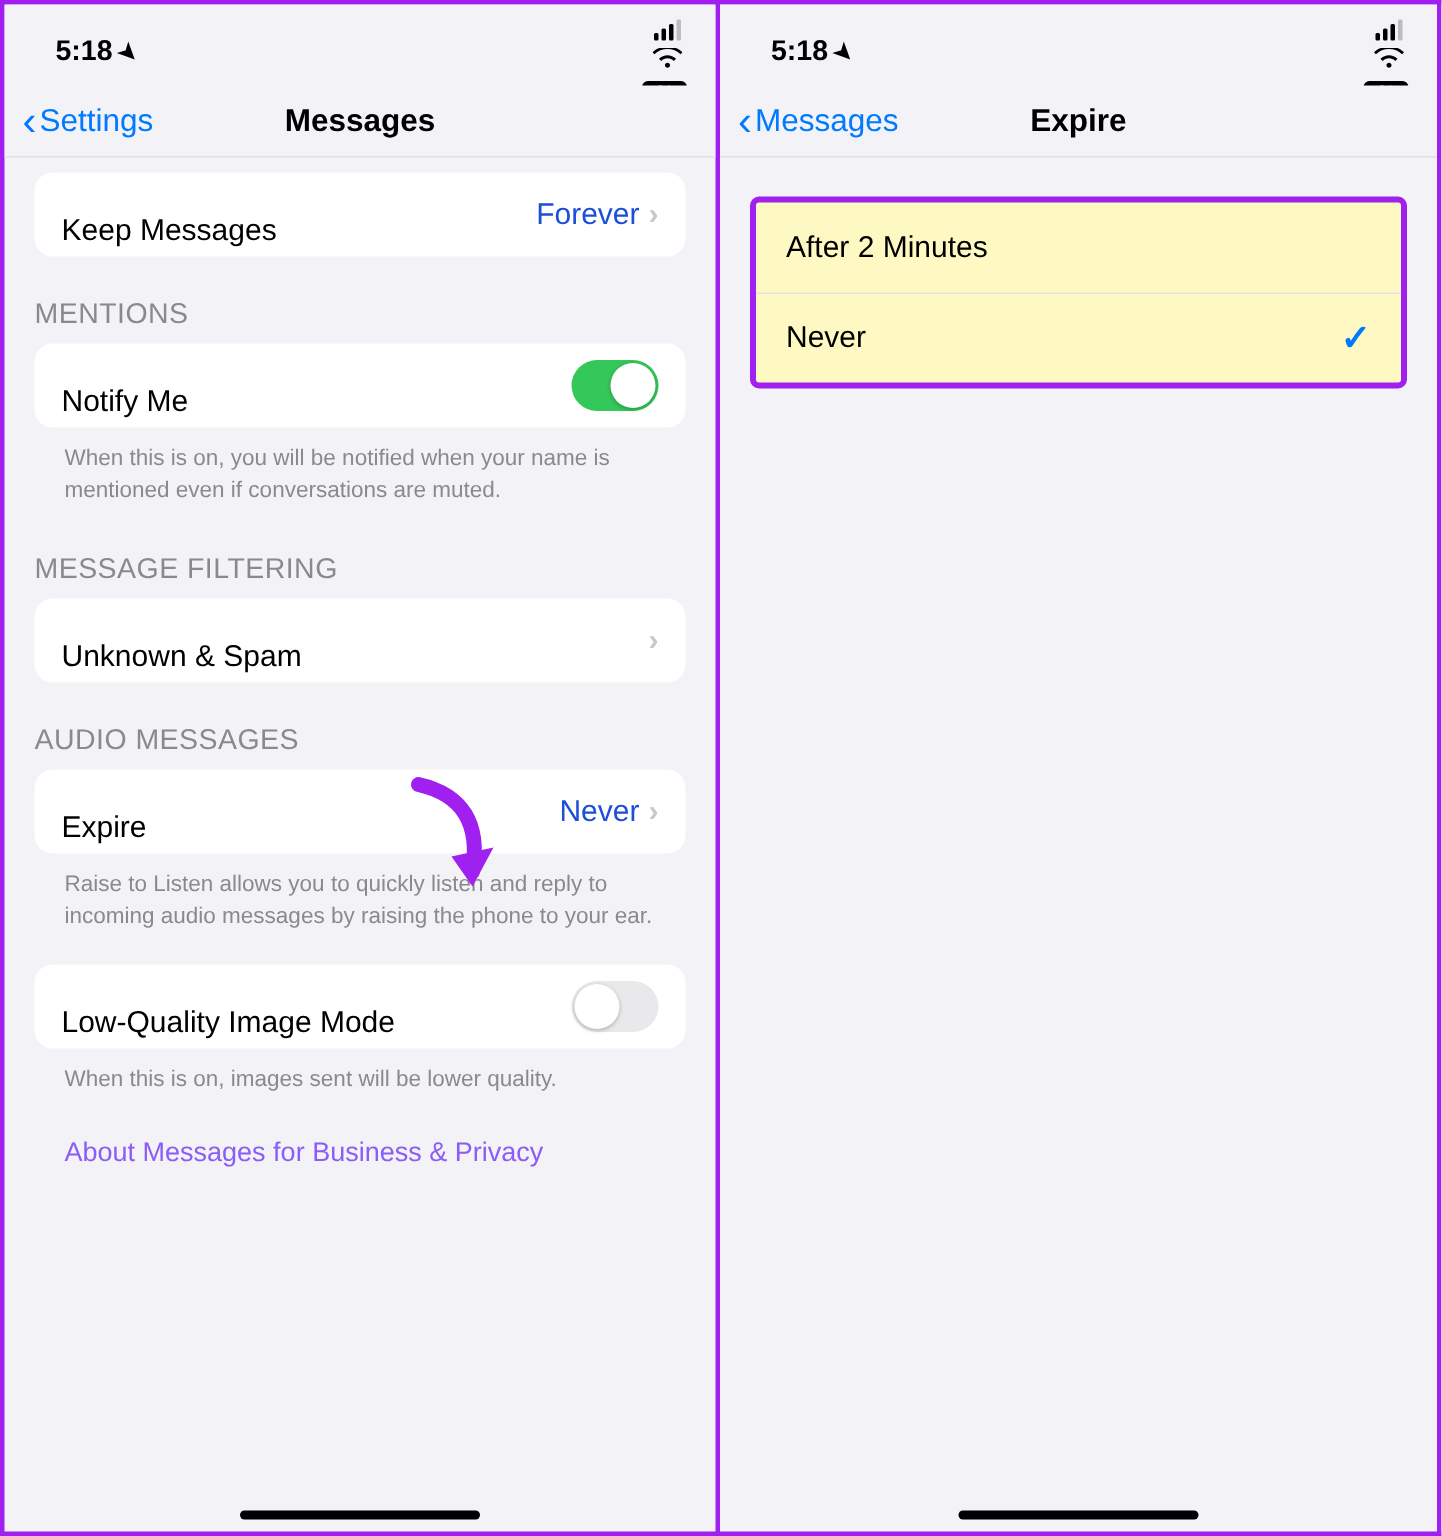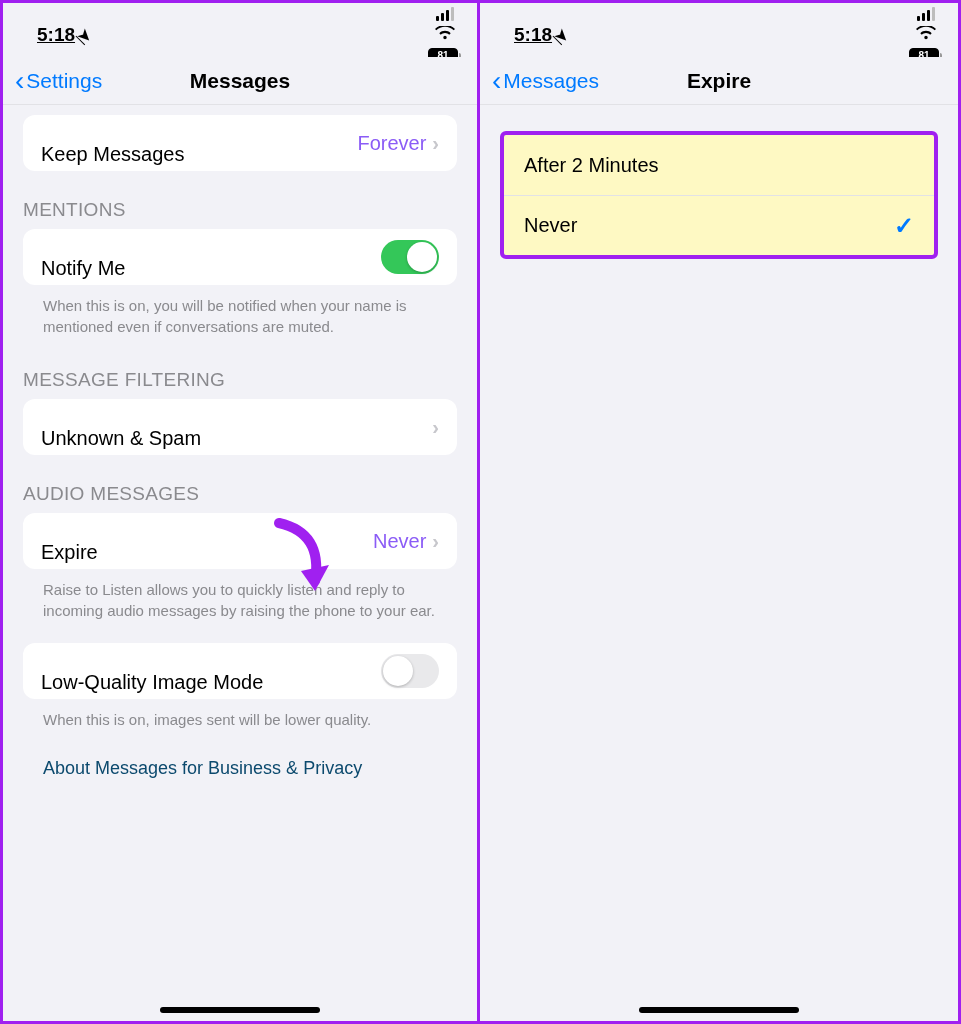--- a/index.html
+++ b/index.html
@@ -20,28 +20,26 @@
     flex-direction: column;
     overflow: hidden;
   }
   .phone + .phone { width: 481px; border-left: none; }
   .phone.right { background: #f2f2f7; }
 
   
   .status-bar {
     height: 54px;
     display: flex;
-    align-items: center;
     justify-content: space-between;
     padding: 10px 16px 0 34px;
     font-size: 19px;
     font-weight: 600;
     color: #000;
     background: #f2f2f7;
-    text-decoration: underline;
   }
   .status-left { display:flex; align-items:center; gap:4px;}
   .status-right { display:flex; align-items:center; gap:5px;flex-direction:column; }
   .loc-arrow { transform: rotate(45deg); font-size:15px; line-height:1; display:inline-block;}
   
   .signal { display:flex; align-items:flex-end; gap:2px; height:14px;}
   .signal span { width:3px; background:#000; border-radius:1px;}
   .signal span:nth-child(1){height:5px;}
   .signal span:nth-child(2){height:8px;}
   .signal span:nth-child(3){height:11px;}
@@ -89,31 +87,31 @@
     display:flex;
     align-items:center;
     padding: 0 18px;
     font-size: 20px;
     color:#000;
     border-top: 0.5px solid #e2e2e6;
     cursor:pointer;
   }
   .row:first-child { border-top:none; }
   .row .label { flex:1;margin-top:22px; }
-  .row .value { color:#8b5cf6; margin-right:6px; font-size:20px;}
+  .row .value { color:#1d4ed8; margin-right:6px; font-size:20px;}
   .row .chev { color:#c7c7cc; font-size:20px; font-weight:600;}
   .footer-text {
     font-size: 15px;
     color:#8a8a8e;
     padding: 10px 20px 4px 20px;
     margin: 0 20px;
     line-height: 1.4;
   }
   .link-row {
-    color:#0c4a6e;
+    color:#8b5cf6;
     font-size: 18px;
     padding: 24px 40px 0;
     cursor:pointer;
   }
 
   
   .toggle {
     width: 58px; height: 34px; border-radius: 17px; position:relative;
     transition: background .2s;
   }

